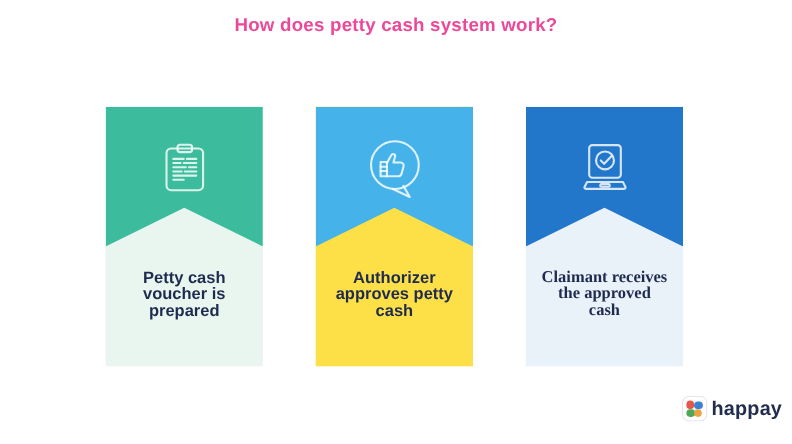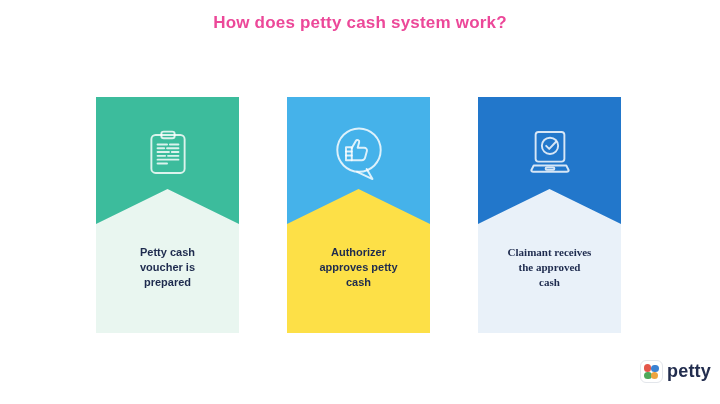--- a/index.html
+++ b/index.html
@@ -29,21 +29,21 @@
     position:absolute;top:26px;left:0;width:100%;height:60px;
     display:flex;align-items:center;justify-content:center;
   }
   .icon-wrap svg{
     fill:none;stroke:rgba(255,255,255,0.82);
     stroke-width:2;stroke-linecap:round;stroke-linejoin:round;
   }
   .card-label{
     position:absolute;top:148px;left:2px;right:2px;
     text-align:center;white-space:pre-line;
-    font-size:11px;line-height:15px;font-weight:700;
+    font-size:15px;line-height:15px;font-weight:700;
     color:#1e2b4e;
   }
   .brand{
     position:absolute;top:360px;right:9px;
     display:flex;align-items:center;gap:4px;
   }
   .brand-mark{
     position:relative;display:inline-block;
     width:23px;height:23px;border-radius:6px;
     background:#ffffff;border:1px solid #e3e6eb;
@@ -114,14 +114,14 @@
 cash</div>
 </div>
 
 <div class="brand">
   <span class="brand-mark">
     <span class="dot d0" style="background-color: rgb(228, 87, 74);"></span>
     <span class="dot d1" style="background-color: rgb(59, 130, 210);"></span>
     <span class="dot d2" style="background-color: rgb(79, 168, 90);"></span>
     <span class="dot d3" style="background-color: rgb(237, 164, 64);"></span>
   </span>
-  <span class="brand-name">petty</span>
+  <span class="brand-name">happay</span>
 </div>
 
 </body></html>

